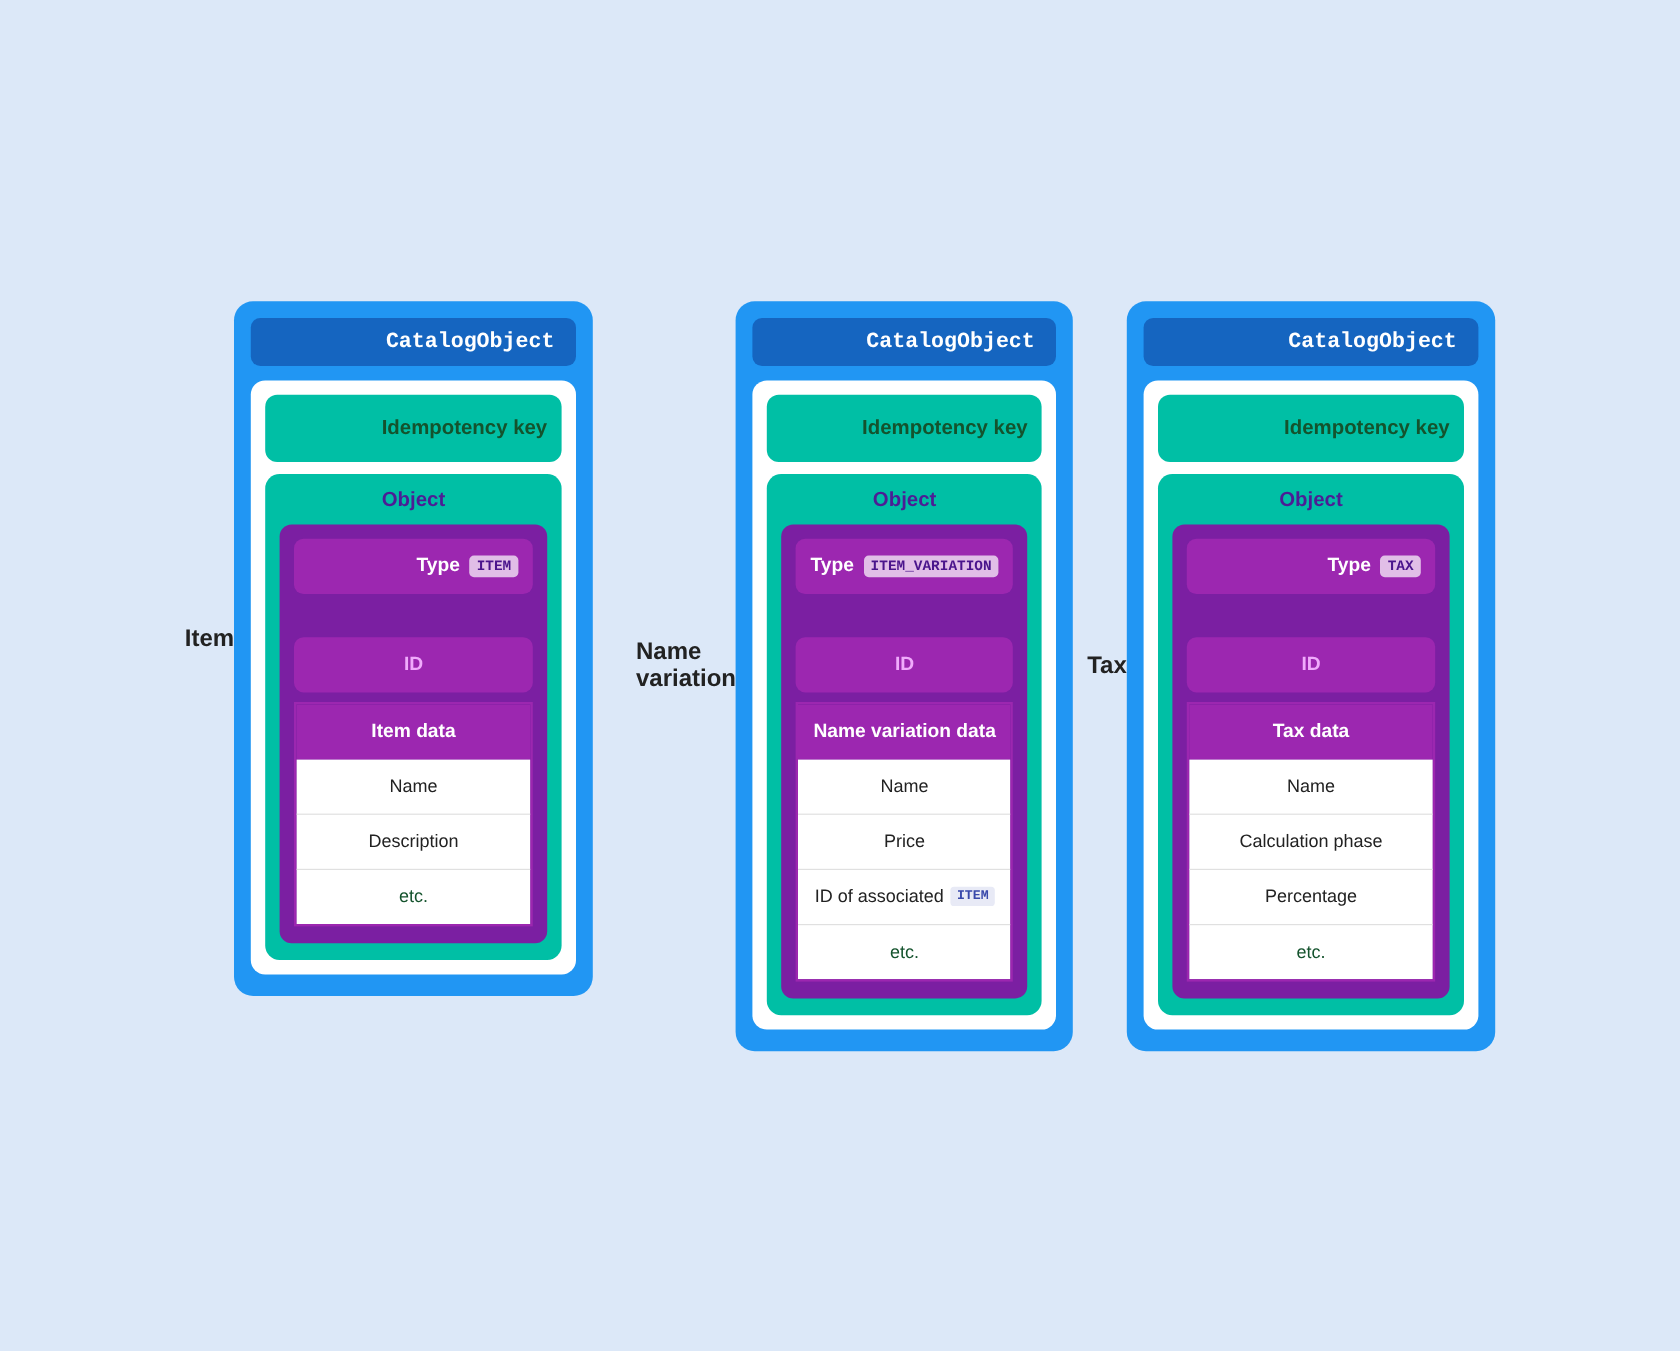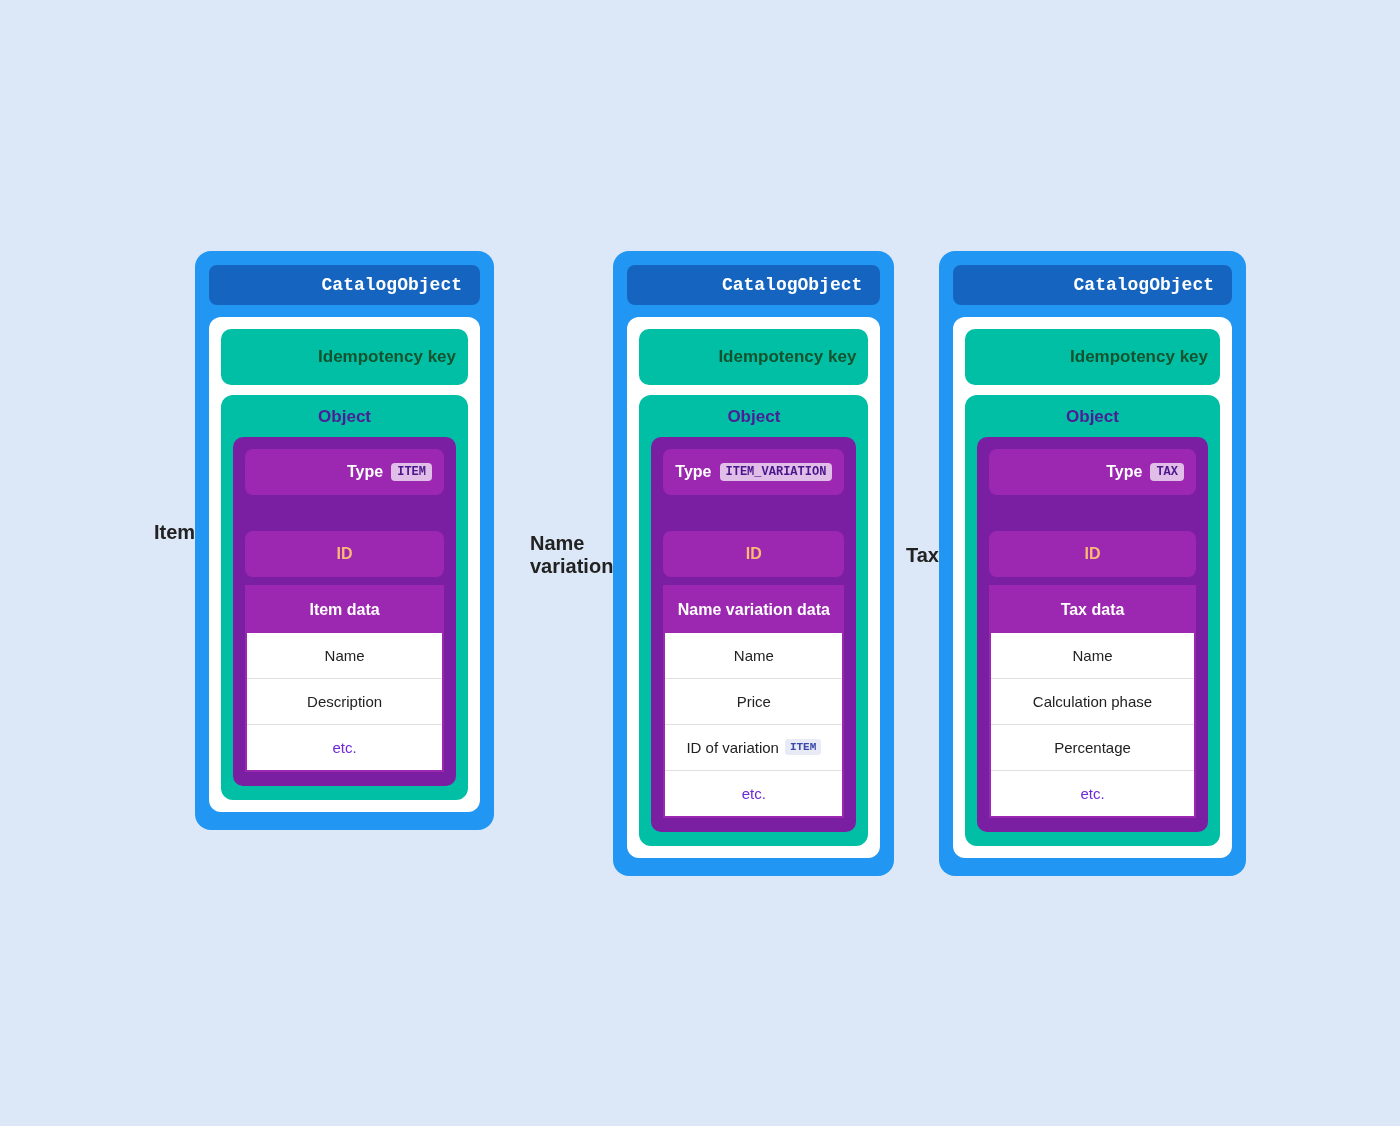--- a/index.html
+++ b/index.html
@@ -108,21 +108,21 @@
       color: #4a148c;
       font-family: 'Courier New', monospace;
       font-size: 12px;
       font-weight: 700;
       border-radius: 4px;
       padding: 2px 6px;
     }
     .id-row {
       background: #9c27b0;
       border-radius: 8px;
-      color: #fdba74;
+      color: #f0abfc;
       font-size: 16px;
       font-weight: 600;
       text-align: center;
       padding: 14px 12px;
       margin-top: 28px;
     }
     
     .data-section {
       border: 2px solid #9c27b0;
       border-radius: 0;
@@ -147,21 +147,21 @@
       border-bottom: 1px solid #e0e0e0;
       display: flex;
       align-items: center;
       justify-content: center;
       gap: 6px;
     }
     .data-field:last-child {
       border-bottom: none;
     }
     .data-field.etc {
-      color: #6d28d9;
+      color: #14532d;
       font-style: normal;
     }
     .field-badge {
       background: #e8eaf6;
       color: #3949ab;
       font-family: 'Courier New', monospace;
       font-size: 11px;
       font-weight: 700;
       border-radius: 3px;
       padding: 2px 5px;
@@ -211,21 +211,21 @@
                 <span>Type</span>
                 <span class="type-badge">ITEM_VARIATION</span>
               </div>
               <div class="id-row">ID</div>
               <div class="data-section">
                 <div class="data-header">Name variation data</div>
                 <div class="data-fields">
                   <div class="data-field">Name</div>
                   <div class="data-field">Price</div>
                   <div class="data-field">
-                    <span>ID of variation</span>
+                    <span>ID of associated</span>
                     <span class="field-badge">ITEM</span>
                   </div>
                   <div class="data-field etc">etc.</div>
                 </div>
               </div>
             </div>
           </div>
         </div>
       </div>
     </div>

